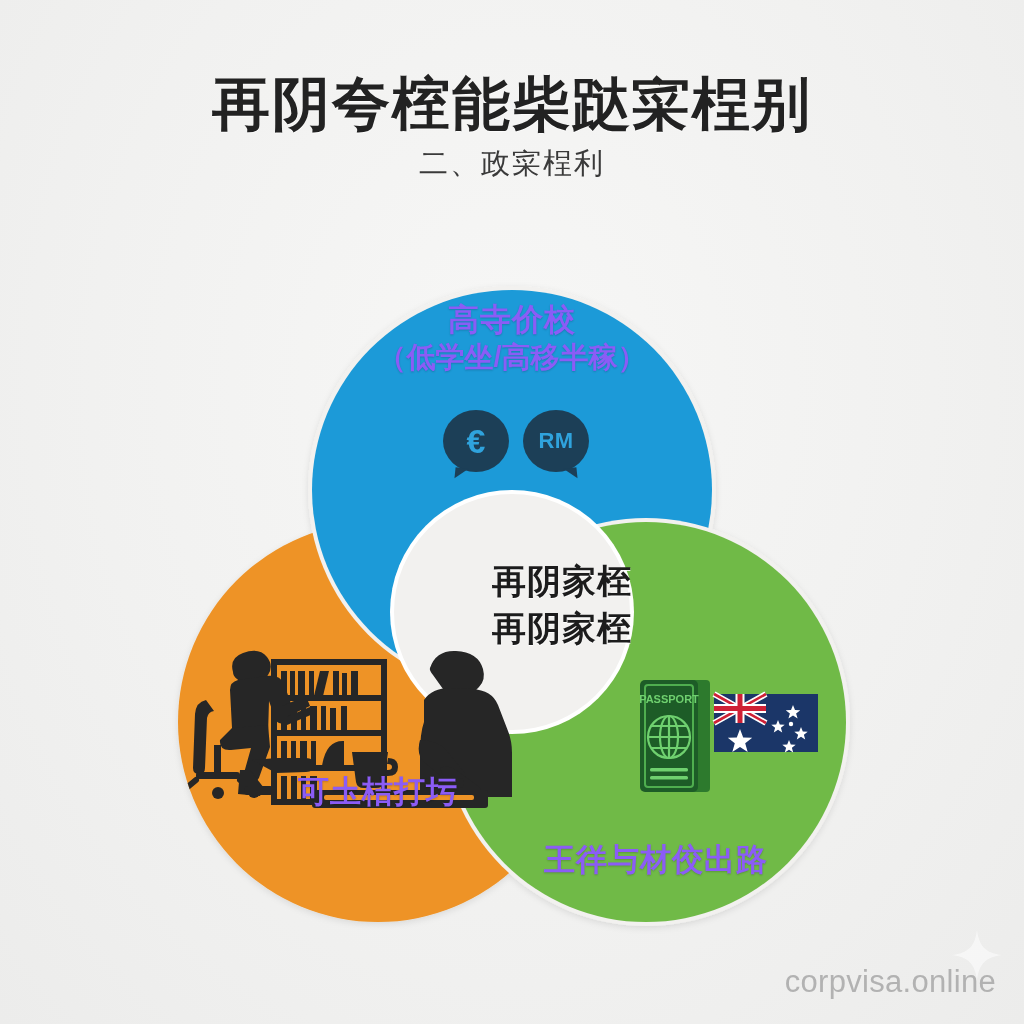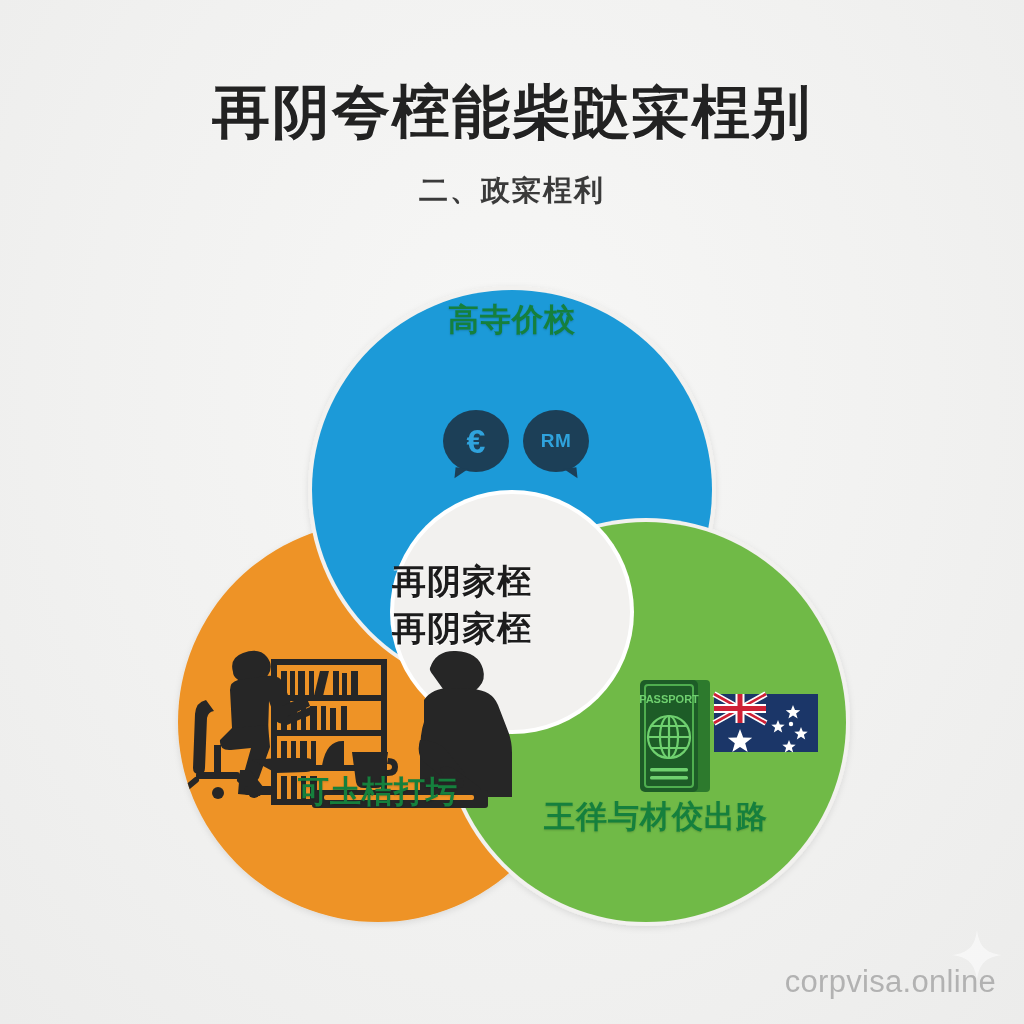--- a/index.html
+++ b/index.html
@@ -20,39 +20,39 @@
     position: absolute;
     inset: 0;
     background:
       radial-gradient(ellipse at 50% 38%, #f7f7f6 0%, #f1f1f0 58%, #ececeb 100%);
     pointer-events: none;
   }
 
   
   .header {
     position: absolute;
-    top: 8px; left: 0; right: 0;
+    top: 0; left: 0; right: 0;
     text-align: center;
     padding-top: 72px;
   }
   .main-title {
     font-size: 58px;
     font-weight: bold;
     color: #222222;
     letter-spacing: 2px;
     line-height: 1.12;
     margin: 0;
     text-shadow: 0 1px 0 rgba(255,255,255,0.7);
   }
   .sub-title {
     font-size: 29px;
-    font-weight: bold;
+    font-weight: normal;
     color: #3a3a3a;
     letter-spacing: 2px;
-    margin: 26px 0 0 0;
+    margin: 7px 0 0 0;
   }
 
   
   .venn-stage {
     position: absolute;
     left: 0;
     top: 0;
     width: 1024px;
     height: 1024px;
   }
@@ -61,51 +61,51 @@
     left: 0;
     top: 0;
     width: 1024px;
     height: 1024px;
   }
 
   
   .circle-label {
     position: absolute;
     text-align: center;
-    color: #15803d;
+    color: #8b5cf6;
     font-weight: bold;
     line-height: 1.26;
     text-shadow: 0 1px 2px rgba(0,0,0,0.18);
     pointer-events: none;
   }
   .circle-label .line1 { font-size: 31px; display: block; letter-spacing: 1px; }
   .circle-label .line2 { font-size: 29px; display: block; letter-spacing: 0px; }
 
   #label-blue {
     left: 322px;
     top: 300px;
     width: 380px;
   }
   #label-orange {
     left: 208px;
     top: 772px;
     width: 340px;
   }
   #label-green {
     left: 486px;
-    top: 797px;
+    top: 840px;
     width: 340px;
   }
 
   .center-label {
     position: absolute;
     left: 392px;
     top: 558px;
     width: 240px;
-    text-align: left;
+    text-align: right;
     color: #1c1c1c;
     font-weight: bold;
     font-size: 34px;
     line-height: 1.38;
     letter-spacing: 1px;
     text-shadow: 0 1px 0 rgba(255,255,255,0.85);
     pointer-events: none;
   }
   .center-label span { display: block; }
 
@@ -127,21 +127,21 @@
     background: #1c3f57;
     border-radius: 50% 50% 50% 50%;
     display: flex;
     align-items: center;
     justify-content: center;
     color: #2fa3dd;
     font-weight: bold;
     position: relative;
   }
   .bubble.euro { font-size: 34px; }
-  .bubble.rm { font-size: 19px; letter-spacing: 0.5px; }
+  .bubble.rm { font-size: 22px; letter-spacing: 0.5px; }
   .bubble::after {
     content: "";
     position: absolute;
     bottom: -7px;
     left: 12px;
     width: 0;
     height: 0;
     border-left: 13px solid #1c3f57;
     border-bottom: 11px solid transparent;
     transform: rotate(6deg);
@@ -333,20 +333,21 @@
         <path d="M778 720 l1.8 4.6 l4.9 0.2 l-3.8 3 l1.3 4.7 l-4.2 -2.7 l-4.2 2.7 l1.3 -4.7 l-3.8 -3 l4.9 -0.2 z" fill="#ffffff"></path>
         <path d="M801 727 l1.8 4.6 l4.9 0.2 l-3.8 3 l1.3 4.7 l-4.2 -2.7 l-4.2 2.7 l1.3 -4.7 l-3.8 -3 l4.9 -0.2 z" fill="#ffffff"></path>
         <path d="M789 740 l1.8 4.6 l4.9 0.2 l-3.8 3 l1.3 4.7 l-4.2 -2.7 l-4.2 2.7 l1.3 -4.7 l-3.8 -3 l4.9 -0.2 z" fill="#ffffff"></path>
         <circle cx="791" cy="724" r="2.2" fill="#ffffff"></circle>
       </g>
     </g>
   </svg>
 
   <div class="circle-label" id="label-blue">
     <span class="line1">高寺价校</span>
+    <span class="line2">（低学坐/高移半稼）</span>
   </div>
 
   <div class="currency-row">
     <div class="bubble euro">
       <span>€</span>
     </div>
     <div class="bubble rm">
       <span>RM</span>
     </div>
   </div>

